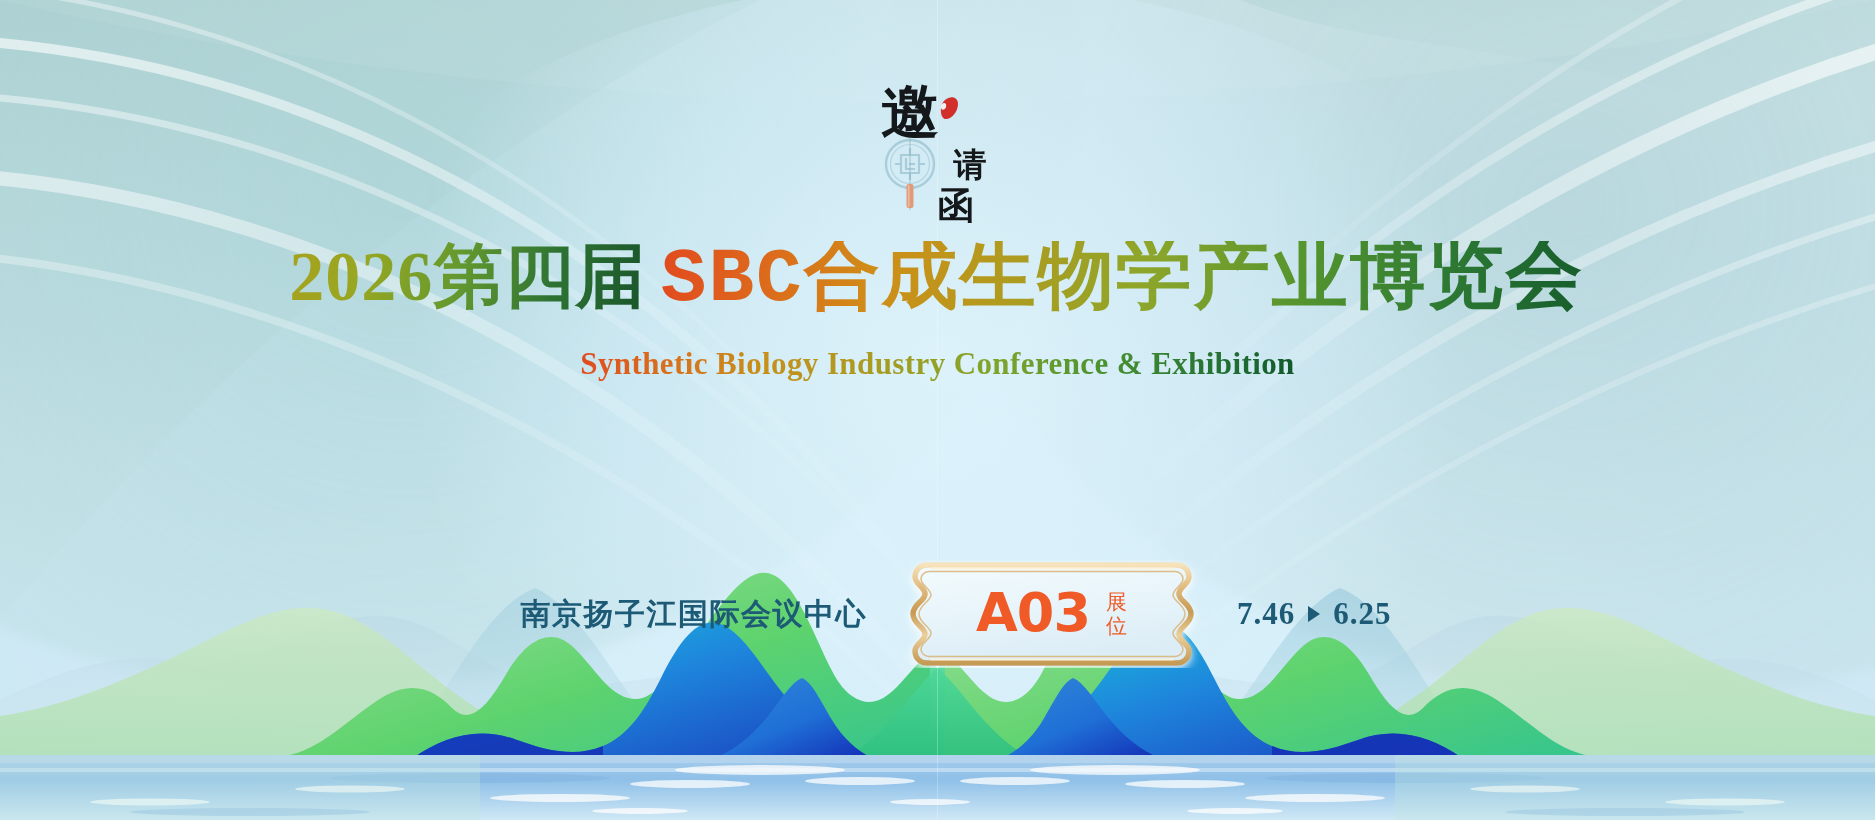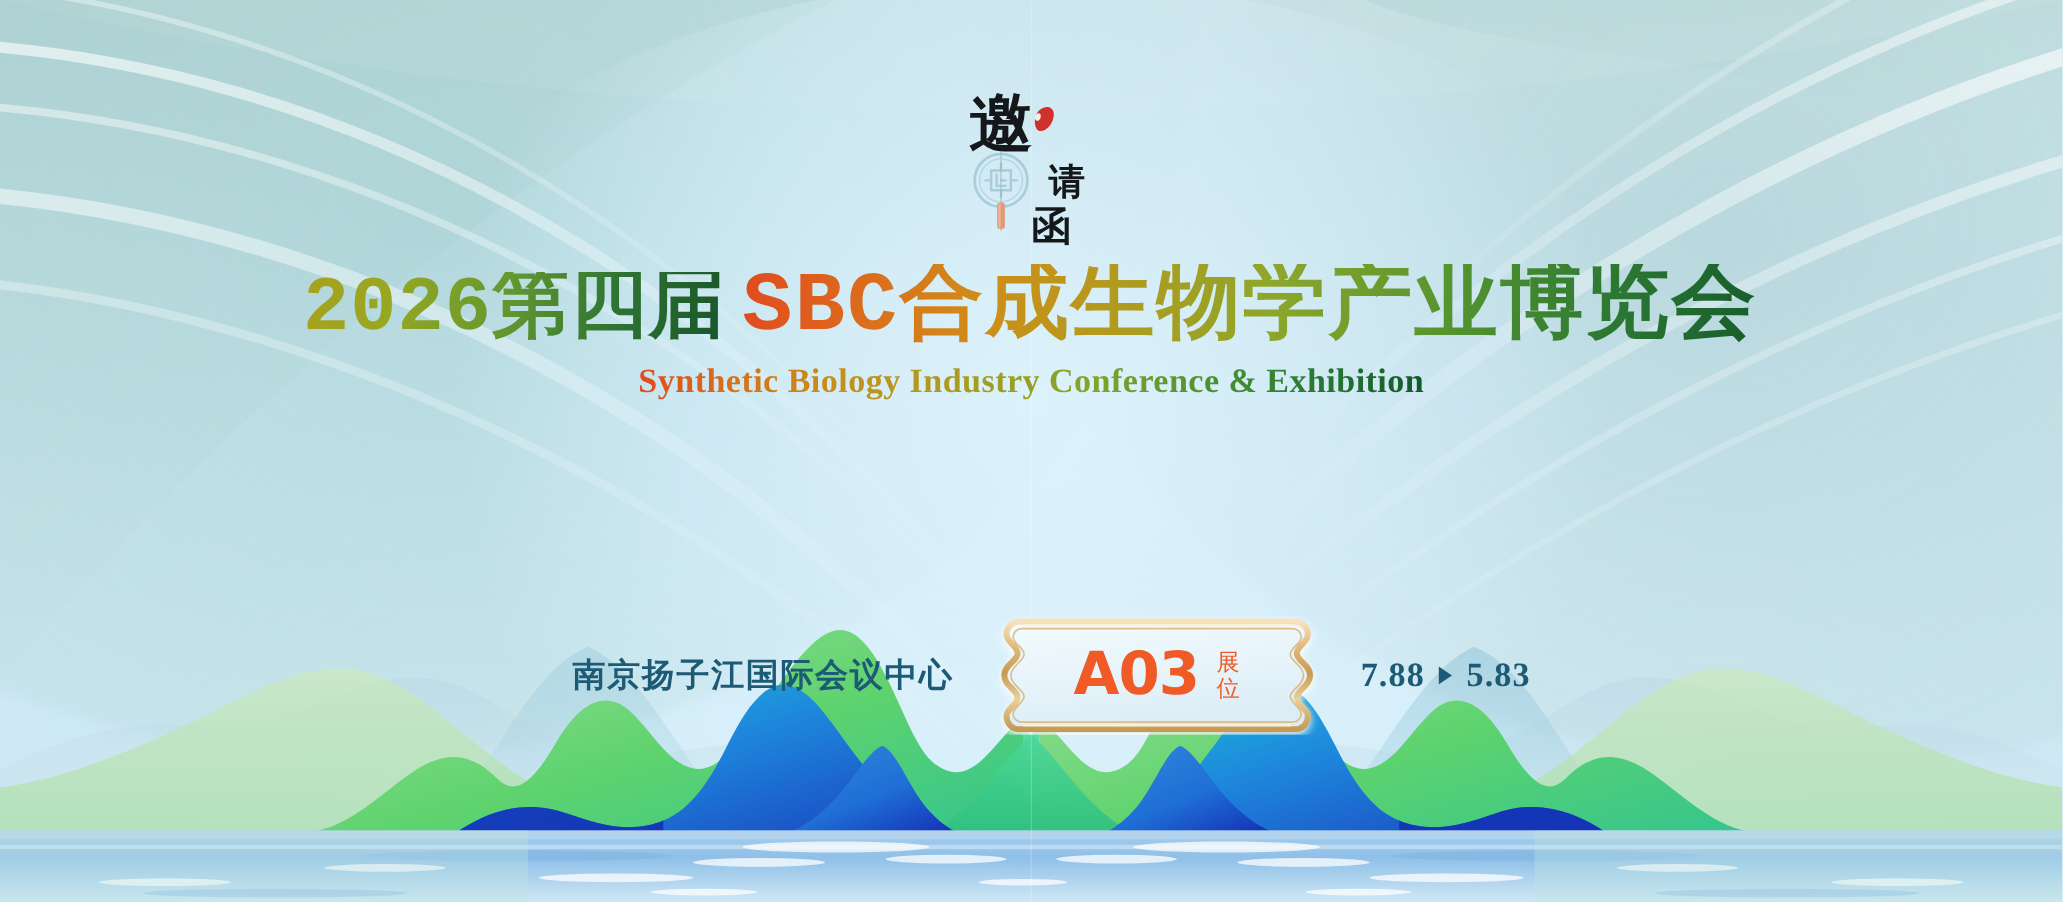--- a/index.html
+++ b/index.html
@@ -52,21 +52,21 @@
     width:150px; height:145px;
   }
   .seal svg { display:block; width:150px; height:145px; }
 
   
   .title-block {
     position:absolute; left:0; right:0; top:242px;
     text-align:center;
   }
   .t-line1 {
-    font-family:Liberation Mono, monospace;
+    font-family:Liberation Serif, serif;
     font-weight:700;
     font-size:70px;
     line-height:1.0;
     letter-spacing:1px;
     background:linear-gradient(100deg,#a9a11d 0%,#97a722 22%,#63982f 48%,#2f7433 72%,#17532a 100%);
     -webkit-background-clip:text; background-clip:text;
     color:transparent; -webkit-text-fill-color:transparent;
     display:inline-block;
     padding:0 4px 6px;
   }
@@ -87,21 +87,21 @@
     font-family:"Liberation Serif", serif;
     font-weight:700;
     font-size:31px;
     line-height:1.1;
     letter-spacing:.4px;
     background:linear-gradient(96deg,#e2481f 0%,#d8701c 13%,#c6901a 26%,#a89c22 42%,#7fa42b 58%,#479031 74%,#257333 88%,#10562b 100%);
     -webkit-background-clip:text; background-clip:text;
     color:transparent; -webkit-text-fill-color:transparent;
     display:inline-block;
     padding:0 4px 4px;
-    margin-top:1px;
+    margin-top:18px;
   }
 
   
   .info-row {
     position:absolute; left:0; right:0; top:560px;
     display:flex; align-items:center; justify-content:center;
     gap:34px;
     padding-left:37px;
   }
   .venue {
@@ -422,20 +422,20 @@
       <div class="plaque-text">
         <span class="booth-code">A03</span>
         <span class="booth-label">
           <span>展</span>
           <span>位</span>
         </span>
       </div>
     </div>
 
     <div class="dates">
-      <span>7.88</span>
+      <span>7.46</span>
       <span class="date-arrow"></span>
-      <span>5.83</span>
+      <span>6.25</span>
     </div>
 
   </div>
 
 </div>
 
 </body></html>

